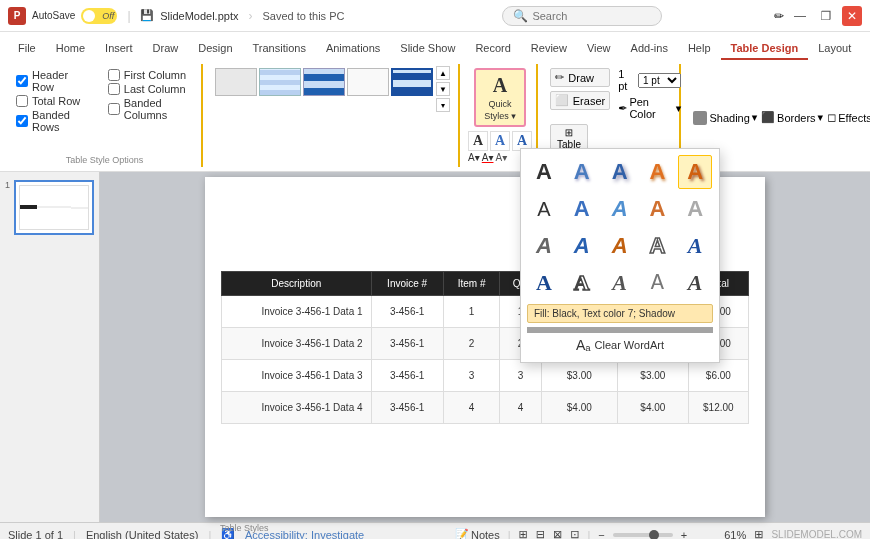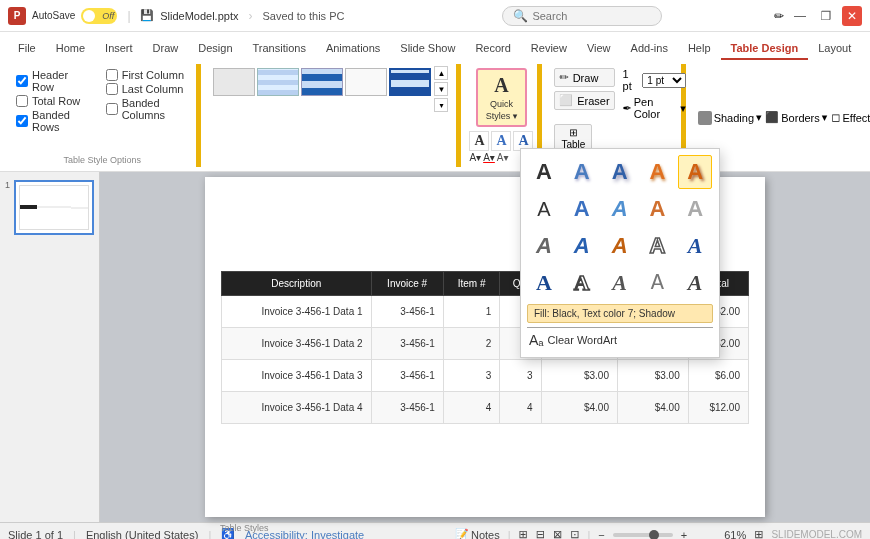--- a/index.html
+++ b/index.html
@@ -31,21 +31,21 @@
     .title-bar-right { display: flex; align-items: center; gap: 6px; }
     .win-btn { width: 20px; height: 20px; display: flex; align-items: center; justify-content: center; cursor: pointer; font-size: 12px; color: #555; border-radius: 3px; }
     .win-close { background: #e74c3c; color: white; }
 
     
     .ribbon { background: #ffffff; border-bottom: 1px solid #ddd; }
     .ribbon-tabs { display: flex; align-items: flex-end; padding: 0 8px; background: #fff; height: 28px; }
     .ribbon-tab { padding: 4px 10px; font-size: 11px; cursor: pointer; color: #444; border-bottom: 2px solid transparent; }
     .ribbon-tab.table-design { color: #c0392b; font-weight: 600; border-bottom: 2px solid #c0392b; }
     .ribbon-content { display: flex; align-items: stretch; padding: 4px 8px; gap: 4px; background: #fff; min-height: 80px; }
-    .ribbon-section { display: flex; flex-direction: column; align-items: flex-start; padding: 0 8px; border-right: 5px solid #eab308; }
+    .ribbon-section { display: flex; flex-direction: column; align-items: flex-start; padding: 0 8px; border-right: 2px solid #eab308; }
     .ribbon-section:last-child { border-right: none; }
     .ribbon-section-label { font-size: 9px; color: #888; text-align: center; margin-top: auto; padding-top: 2px; align-self: stretch; text-align: center; padding-bottom: 2px; }
     .checkbox-row { display: flex; align-items: center; gap: 4px; font-size: 11px; color: #333; margin: 1px 0; }
     .checkbox-row input[type=checkbox] { width: 12px; height: 12px; }
     .table-style-thumb { width: 42px; height: 28px; border: 1px solid #ccc; background: #fff; display: grid; grid-template-rows: repeat(4, 1fr); cursor: pointer; }
 
     
     .quick-styles-btn { display: flex; flex-direction: column; align-items: center; padding: 4px 6px; cursor: pointer; font-size: 10px; color: #333; background: #fff4e0; border: 1px solid #ffc; border-radius: 3px; gap: 2px; }
 
     
@@ -70,39 +70,39 @@
     .wordart-item.highlighted { background: #fff3c0; border-color: #ffc107; }
     .wordart-tooltip {
       background: #ffe8b0;
       border: 1px solid #e0c070;
       padding: 3px 6px;
       font-size: 10px;
       color: #333;
       margin-bottom: 4px;
       border-radius: 2px;
     }
-    .wordart-clear { display: flex; align-items: center; gap: 4px; padding: 3px 2px; cursor: pointer; font-size: 11px; color: #333; border-top: 1px solid #a3a3a3; padding-top: 4px; }
+    .wordart-clear { display: flex; align-items: center; gap: 4px; padding: 3px 2px; cursor: pointer; font-size: 11px; color: #333; border-top: 6px solid #a3a3a3; padding-top: 4px; justify-content: center; }
 
     
     .main-area { display: flex; height: calc(539px - 32px - 110px - 24px); background: #cdd0d5; }
     .slide-panel { width: 100px; background: #f0f0f0; border-right: 1px solid #ccc; display: flex; flex-direction: column; align-items: center; padding: 8px 4px; }
     .slide-thumb { width: 80px; height: 55px; background: white; border: 2px solid #4a86d8; margin-bottom: 4px; display: flex; align-items: center; justify-content: center; cursor: pointer; }
     .slide-thumb-inner { width: 70px; height: 45px; background: #fff; border: 1px solid #ddd; display: flex; align-items: center; justify-content: center; overflow: hidden; }
 
     
     .slide-canvas { flex: 1; display: flex; align-items: center; justify-content: center; background: #c5c8cd; padding: 16px; }
     .slide-content { background: white; width: 560px; height: 340px; box-shadow: 2px 2px 8px rgba(0,0,0,0.3); display: flex; align-items: center; justify-content: center; overflow: hidden; padding: 16px; }
 
     
     .invoice-table { width: 100%; border-collapse: collapse; font-size: 10px; }
     .invoice-table thead tr { background: #222; color: white; }
     .invoice-table thead th { padding: 6px 8px; text-align: center; font-weight: 500; border: 1px solid #444; }
     .invoice-table tbody tr:nth-child(even) { background: #f8f8f8; }
     .invoice-table tbody tr:nth-child(odd) { background: #ffffff; }
-    .invoice-table tbody td { padding: 10px 8px; text-align: right; border: 1px solid #ddd; color: #333; }
+    .invoice-table tbody td { padding: 10px 8px; text-align: center; border: 1px solid #ddd; color: #333; }
     .invoice-table tbody td:first-child { text-align: right; }
 
     
     .status-bar {
       height: 24px;
       background: #f0f0f0;
       border-top: 1px solid #ccc;
       display: flex;
       align-items: center;
       padding: 0 8px;

